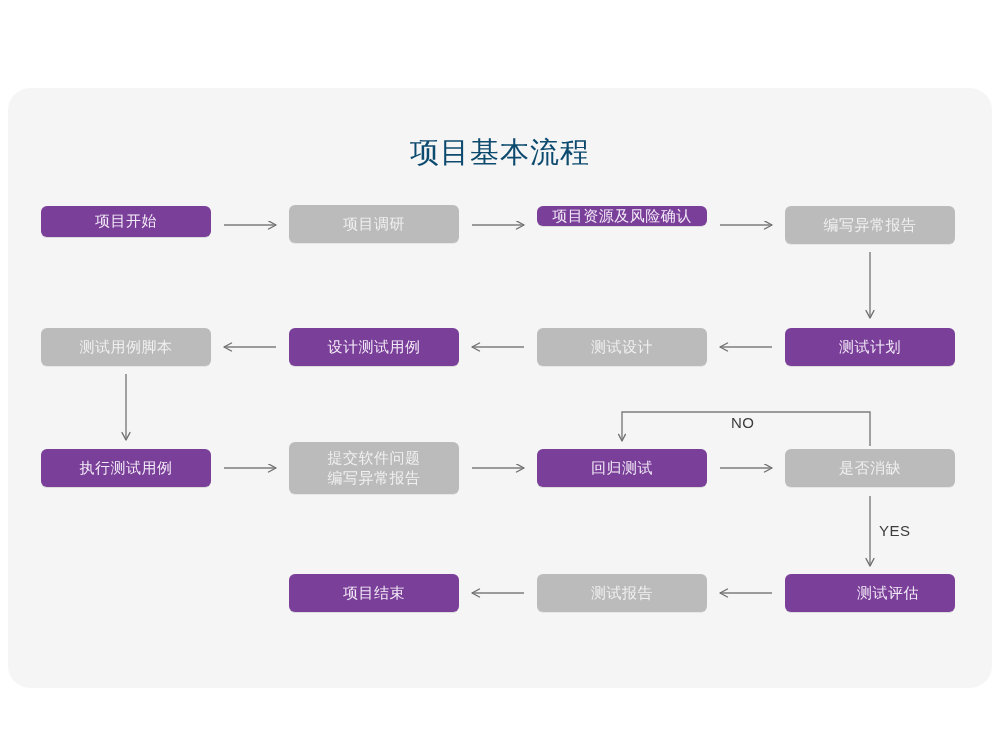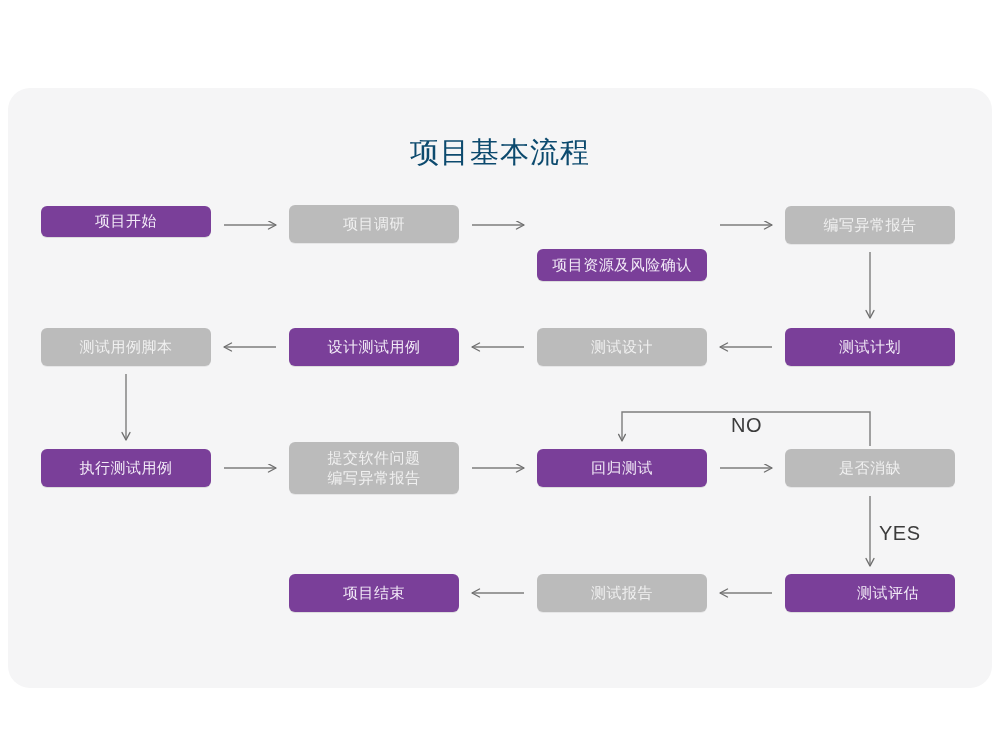--- a/index.html
+++ b/index.html
@@ -48,21 +48,21 @@
     box-shadow: 0 1px 0 rgba(0,0,0,0.10);
   }
   .node.gray {
     background: #bbbbbb;
     color: #f0f0f0;
     box-shadow: 0 1px 0 rgba(0,0,0,0.06);
   }
 
   .edge-label {
     position: absolute;
-    font-size: 20px;
+    font-size: 15px;
     color: #3c3c3c;
     letter-spacing: 0.5px;
   }
 
   svg.arrows {
     position: absolute;
     left: 0; top: 0;
     width: 1000px; height: 750px;
     pointer-events: none;
   }
@@ -71,21 +71,21 @@
 <body>
 
 <div id="stage">
 
   <div class="card"></div>
 
   <div class="title">项目基本流程</div>
 
   <div class="node purple" style="left:41px;  top:206px; width:170px; height:31px;">项目开始</div>
   <div class="node gray" style="left:289px; top:205px; width:170px; height:38px;">项目调研</div>
-  <div class="node purple" style="left:537px; top:206px; width:170px; height:32px;margin-top:43px;">项目资源及风险确认</div>
+  <div class="node purple" style="left:537px; top:206px; width:170px; height:20px;">项目资源及风险确认</div>
   <div class="node gray" style="left:785px; top:206px; width:170px; height:38px;">编写异常报告</div>
 
   <div class="node gray" style="left:41px;  top:328px; width:170px; height:38px;">测试用例脚本</div>
   <div class="node purple" style="left:289px; top:328px; width:170px; height:38px;">设计测试用例</div>
   <div class="node gray" style="left:537px; top:328px; width:170px; height:38px;">测试设计</div>
   <div class="node purple" style="left:785px; top:328px; width:170px; height:38px;">测试计划</div>
 
   <div class="node purple" style="left:41px;  top:449px; width:170px; height:38px;">执行测试用例</div>
   <div class="node gray" style="left:289px; top:442px; width:170px; height:52px;">提交软件问题
 编写异常报告</div>

